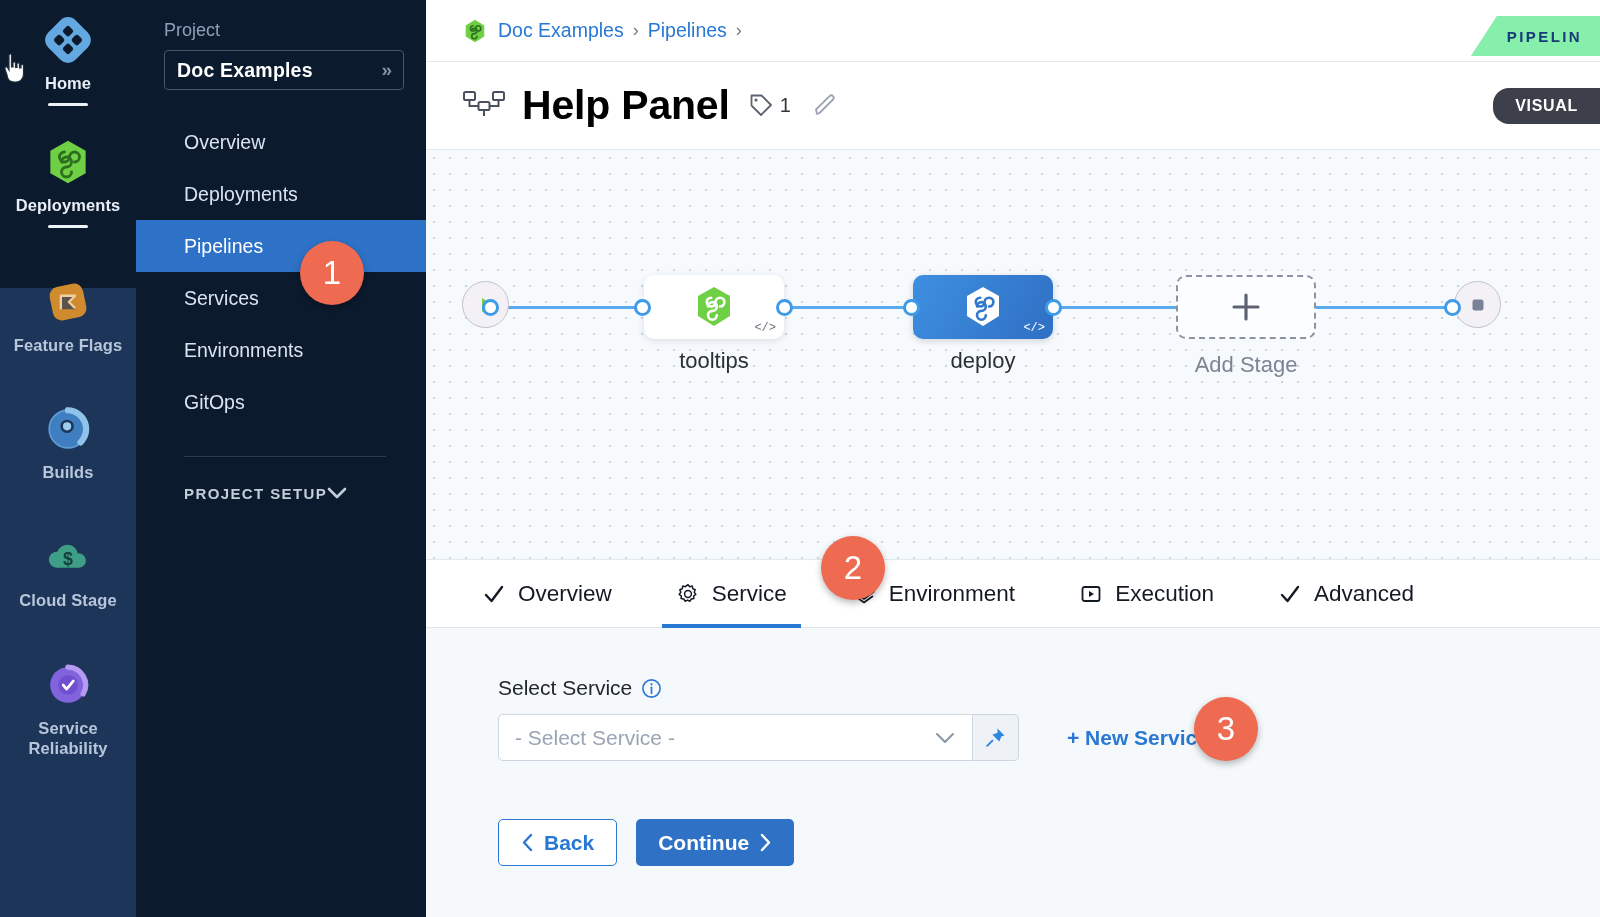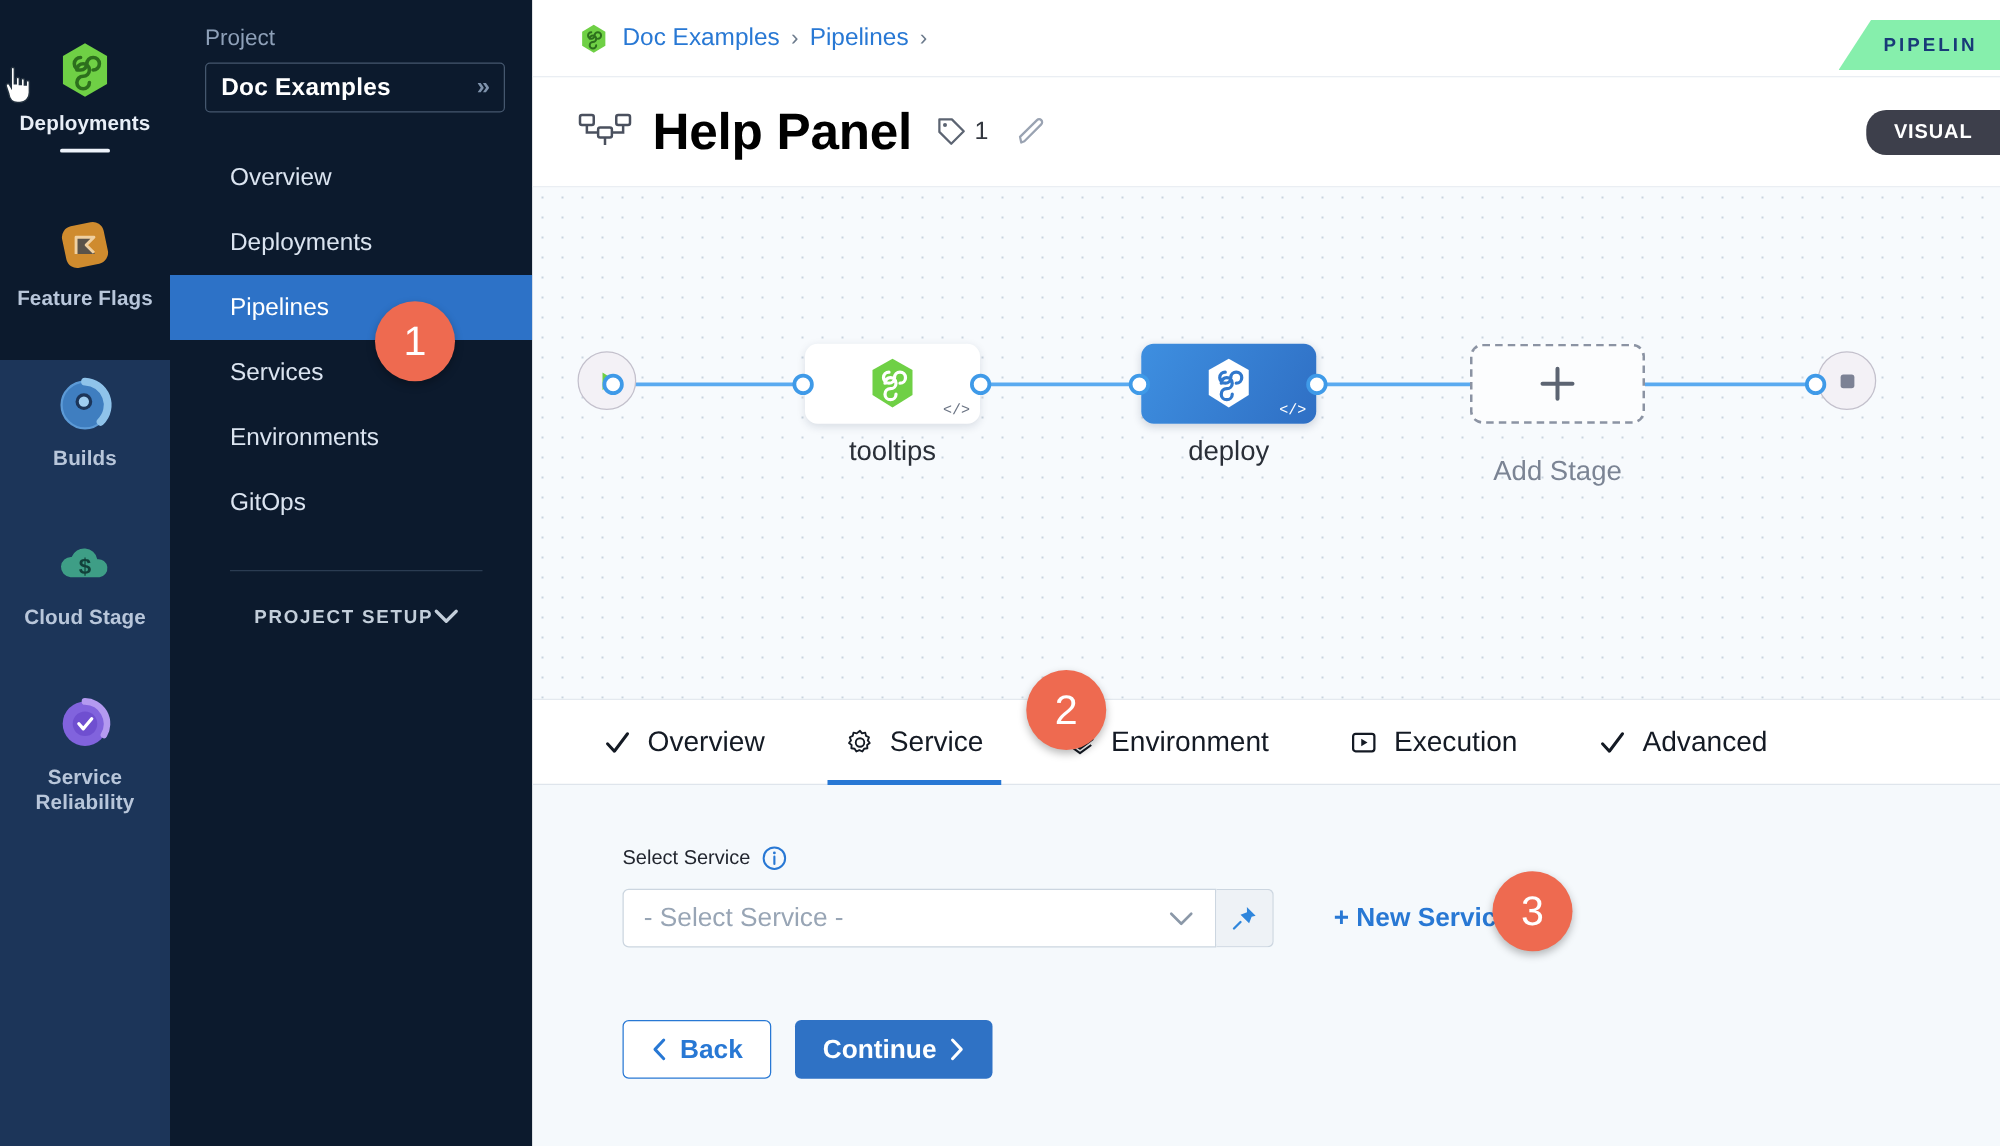--- a/index.html
+++ b/index.html
@@ -61,21 +61,21 @@
   .sb-nav { margin-top: 26px; }
   .sb-item {
     height: 52px; display:flex; align-items:center;
     padding-left: 48px; color: #dbe4f0; font-size: 19.5px;
     position: relative;
   }
   .sb-item.active { background: #2d72c7; color:#fff; }
   .sb-divider { height:1px; background:#2b3c52; margin: 28px 40px 0 48px; }
   .sb-setup {
     margin-top: 28px; padding-left: 48px; padding-right: 40px;
-    display:flex; align-items:center; justify-content: center;
+    display:flex; align-items:center; justify-content: flex-start;
     color:#c3ceda; font-size: 15px; font-weight: 700; letter-spacing: 1.4px;
   }
 
   
   .main { flex:1; height:917px; position: relative; background:#fff; display:flex; flex-direction:column; }
 
   .breadcrumb-bar {
     height: 62px; display:flex; align-items:center; padding-left: 36px;
     border-bottom: 1px solid #e4e9ef; position: relative; background:#fff;
   }
@@ -128,40 +128,40 @@
   .stage.white { background:#fff; box-shadow: 0 2px 7px rgba(20,40,70,.13); }
   .stage.blue  { background: linear-gradient(120deg,#3e8fe0,#2f6fc4); box-shadow: 0 2px 7px rgba(20,40,70,.18); }
   .stage.dashed {
     background:#fcfdfe; border:2.3px dashed #8b93a3; box-shadow:none;
   }
   .code-badge { position:absolute; right:8px; bottom:4px; font-size:12px; font-family:"Liberation Mono", monospace; }
   .stage-label {
     position:absolute; top:198px; width:200px; text-align:center;
     font-size:22px; color:#2a2f38;
   }
-  .stage-label.muted { color:#7b8494; top:214px; }
+  .stage-label.muted { color:#7b8494; top:202px; }
 
   
   .tabs {
     height: 68px; display:flex; align-items:center; background:#fff;
     border-bottom: 1px solid #dfe5ec; position:relative; padding-left: 56px;
   }
   .tab {
     display:flex; align-items:center; gap:12px; height:68px;
     font-size: 22.5px; color:#141a24; position:relative;
   }
   .tab + .tab { margin-left: 64px; }
   .tab.active::after {
     content:""; position:absolute; left:-14px; right:-14px; bottom:0;
     height:4px; background:#2878d4;
   }
 
   
   .form-area { flex:1; background:#f5f9fc; padding: 48px 0 0 72px; position:relative; }
-  .field-label { font-size: 16px; color:#22262f; display:flex; align-items:center; gap:9px; }
+  .field-label { font-size: 21px; color:#22262f; display:flex; align-items:center; gap:9px; }
   .select-row { display:flex; align-items:center; margin-top: 14px; }
   .select-box {
     width: 475px; height: 47px; background:#fff;
     border:1px solid #ccd6e0; border-radius:5px 0 0 5px;
     display:flex; align-items:center; justify-content:space-between;
     padding: 0 16px 0 16px;
   }
   .select-ph { color:#98a5b5; font-size:21px; }
   .pin-btn {
     width:46px; height:47px; background:#eef2f6;
@@ -193,20 +193,33 @@
 
 <div id="app">
 
   <div class="rail">
     <div class="rail-top-bg"></div>
 
     <svg class="cursor-hand" viewBox="0 0 30 34">
       <path d="M9 3 C9 1.5 11.5 1.5 11.5 3 L11.5 15 L13 15 L13 11 C13 9.5 15.5 9.5 15.5 11 L15.5 15.5 L17 15.5 L17 12 C17 10.5 19.5 10.5 19.5 12 L19.5 16 L21 16 L21 13.5 C21 12 23.5 12 23.5 13.5 L23.5 22 C23.5 27 20 30 16 30 L14 30 C10 30 7.5 27 7 23 L5 17 C4.4 15.2 6.6 14 7.6 15.6 L9 18 Z" fill="#ffffff" stroke="#23313f" stroke-width="1.2"></path>
     </svg>
 
+    <div class="rail-item" style="padding-top:12px;">
+      <div class="rail-icon">
+        <svg viewBox="0 0 56 56" width="54" height="54">
+          <rect x="8" y="8" width="40" height="40" rx="11" transform="rotate(45 28 28)" fill="#63a8e0"></rect>
+          <rect x="17" y="17" width="9" height="9" rx="2.5" transform="rotate(45 28 28)" fill="#0c1a2d"></rect>
+          <rect x="30" y="17" width="9" height="9" rx="2.5" transform="rotate(45 28 28)" fill="#0c1a2d"></rect>
+          <rect x="17" y="30" width="9" height="9" rx="2.5" transform="rotate(45 28 28)" fill="#0c1a2d"></rect>
+          <rect x="30" y="30" width="9" height="9" rx="2.5" transform="rotate(45 28 28)" fill="#0c1a2d"></rect>
+        </svg>
+      </div>
+      <div class="rail-label">Home</div>
+      <div class="rail-underline"></div>
+    </div>
 
     <div class="rail-item" style="padding-top:28px;">
       <div class="rail-icon">
         <svg viewBox="0 0 56 56" width="52" height="52">
           <path d="M28 5 L47 16 L47 40 L28 51 L9 40 L9 16 Z" fill="#6fd045"></path>
           <path d="M21 28 a5.4 5.4 0 1 1 5.4 5.4 a5.4 5.4 0 1 0 5.4 5.4 M35 28 a5.4 5.4 0 1 0 -5.4 -5.4 a5.4 5.4 0 1 1 -5.4 -5.4" fill="none" stroke="#2d6f1d" stroke-width="3.1" stroke-linecap="round"></path>
         </svg>
       </div>
       <div class="rail-label">Deployments</div>
       <div class="rail-underline"></div>

